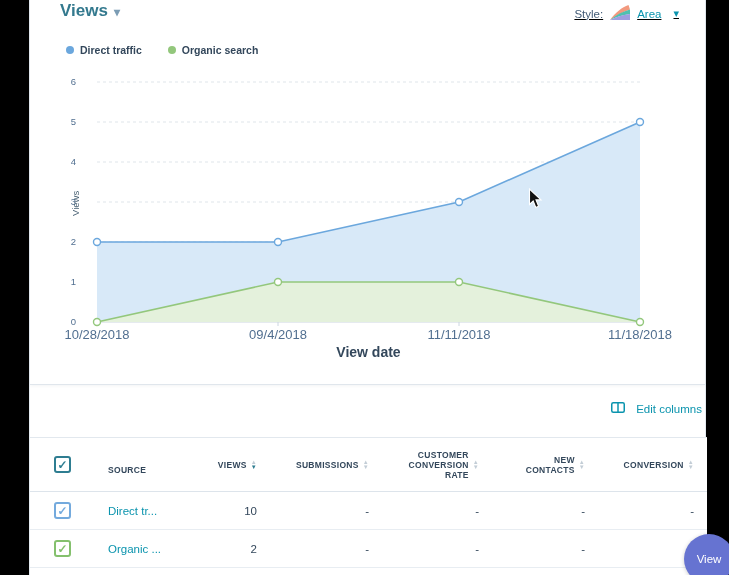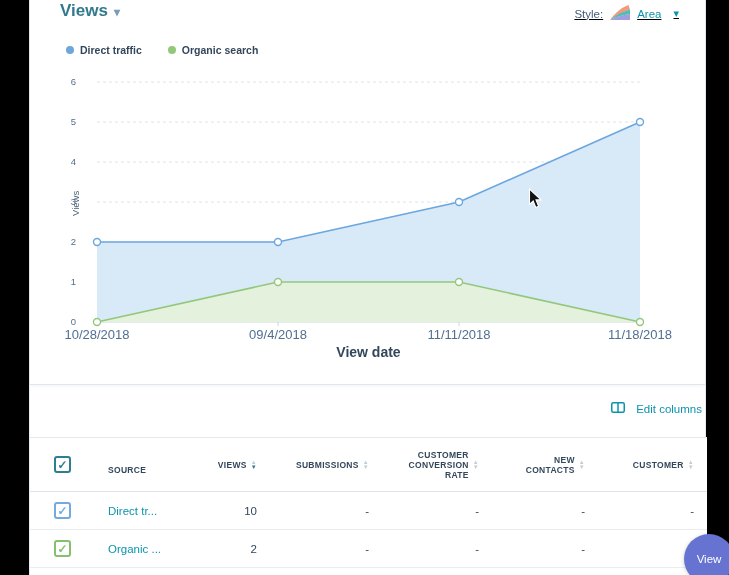--- a/index.html
+++ b/index.html
@@ -211,21 +211,21 @@
             </span>
         </div>
         <div class="cell right hdr col-newcontacts">
           <span class="hdr-text">NEW CONTACTS</span>
           <span class="sort">
               <i class="up">▲</i>
               <i class="dn">▼</i>
             </span>
         </div>
         <div class="cell right hdr">
-          <span class="hdr-text">CUSTOMER</span>
+          <span class="hdr-text">CONVERSION</span>
           <span class="sort">
               <i class="up">▲</i>
               <i class="dn">▼</i>
             </span>
         </div>
       </div>
 
       <div class="t-row t-body-row">
         <div class="cell check">
           <div class="checkbox" style="border-color: rgb(116, 170, 221); color: rgb(116, 170, 221);">

